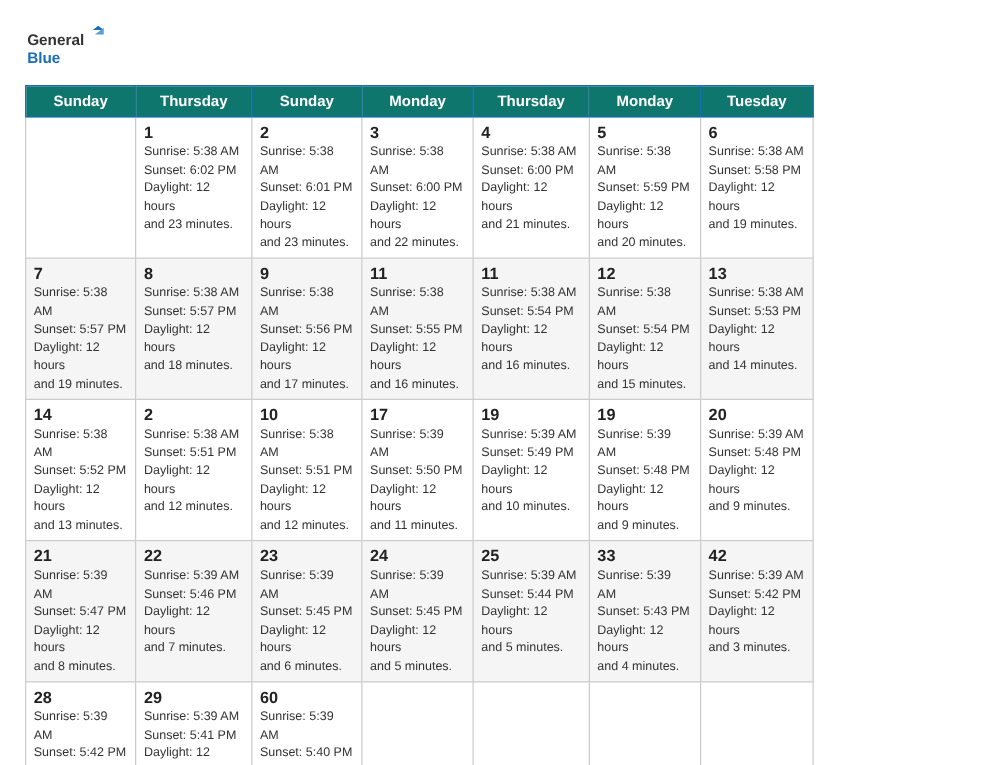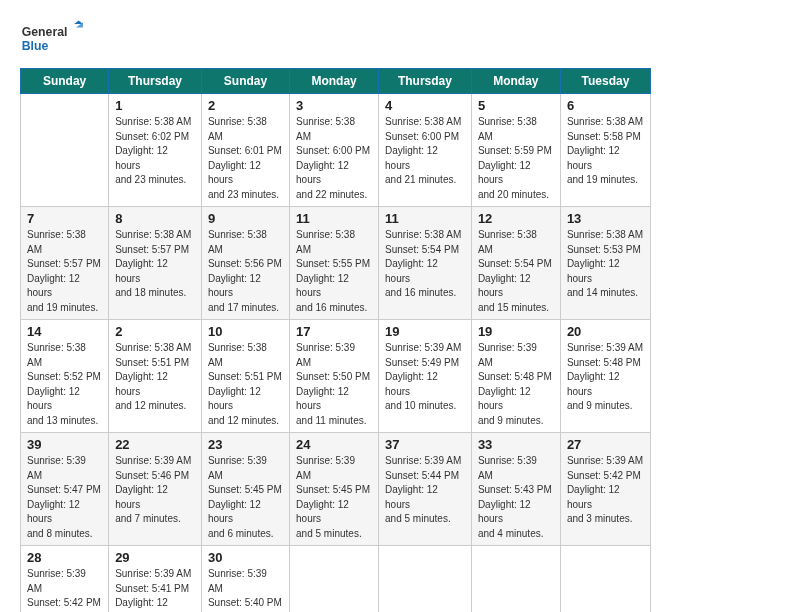--- a/index.html
+++ b/index.html
@@ -255,21 +255,21 @@
           <td>
             <div class="day-number">20</div>
             <div class="day-info" style="white-space: pre-line;">Sunrise: 5:39 AM
 Sunset: 5:48 PM
 Daylight: 12 hours
 and 9 minutes.</div>
           </td>
         </tr>
         <tr>
           <td>
-            <div class="day-number">39</div>
+            <div class="day-number">21</div>
             <div class="day-info" style="white-space: pre-line;">Sunrise: 5:39 AM
 Sunset: 5:47 PM
 Daylight: 12 hours
 and 8 minutes.</div>
           </td>
           <td>
             <div class="day-number">22</div>
             <div class="day-info" style="white-space: pre-line;">Sunrise: 5:39 AM
 Sunset: 5:46 PM
 Daylight: 12 hours
@@ -283,35 +283,35 @@
 and 6 minutes.</div>
           </td>
           <td>
             <div class="day-number">24</div>
             <div class="day-info" style="white-space: pre-line;">Sunrise: 5:39 AM
 Sunset: 5:45 PM
 Daylight: 12 hours
 and 5 minutes.</div>
           </td>
           <td>
-            <div class="day-number">37</div>
+            <div class="day-number">25</div>
             <div class="day-info" style="white-space: pre-line;">Sunrise: 5:39 AM
 Sunset: 5:44 PM
 Daylight: 12 hours
 and 5 minutes.</div>
           </td>
           <td>
             <div class="day-number">33</div>
             <div class="day-info" style="white-space: pre-line;">Sunrise: 5:39 AM
 Sunset: 5:43 PM
 Daylight: 12 hours
 and 4 minutes.</div>
           </td>
           <td>
-            <div class="day-number">27</div>
+            <div class="day-number">42</div>
             <div class="day-info" style="white-space: pre-line;">Sunrise: 5:39 AM
 Sunset: 5:42 PM
 Daylight: 12 hours
 and 3 minutes.</div>
           </td>
         </tr>
         <tr>
           <td>
             <div class="day-number">28</div>
             <div class="day-info" style="white-space: pre-line;">Sunrise: 5:39 AM
@@ -320,21 +320,21 @@
 and 2 minutes.</div>
           </td>
           <td>
             <div class="day-number">29</div>
             <div class="day-info" style="white-space: pre-line;">Sunrise: 5:39 AM
 Sunset: 5:41 PM
 Daylight: 12 hours
 and 1 minute.</div>
           </td>
           <td>
-            <div class="day-number">30</div>
+            <div class="day-number">60</div>
             <div class="day-info" style="white-space: pre-line;">Sunrise: 5:39 AM
 Sunset: 5:40 PM
 Daylight: 12 hours
 and 1 minute.</div>
           </td>
           <td class="empty-cell"></td>
           <td class="empty-cell"></td>
           <td class="empty-cell"></td>
           <td class="empty-cell"></td>
         </tr>

